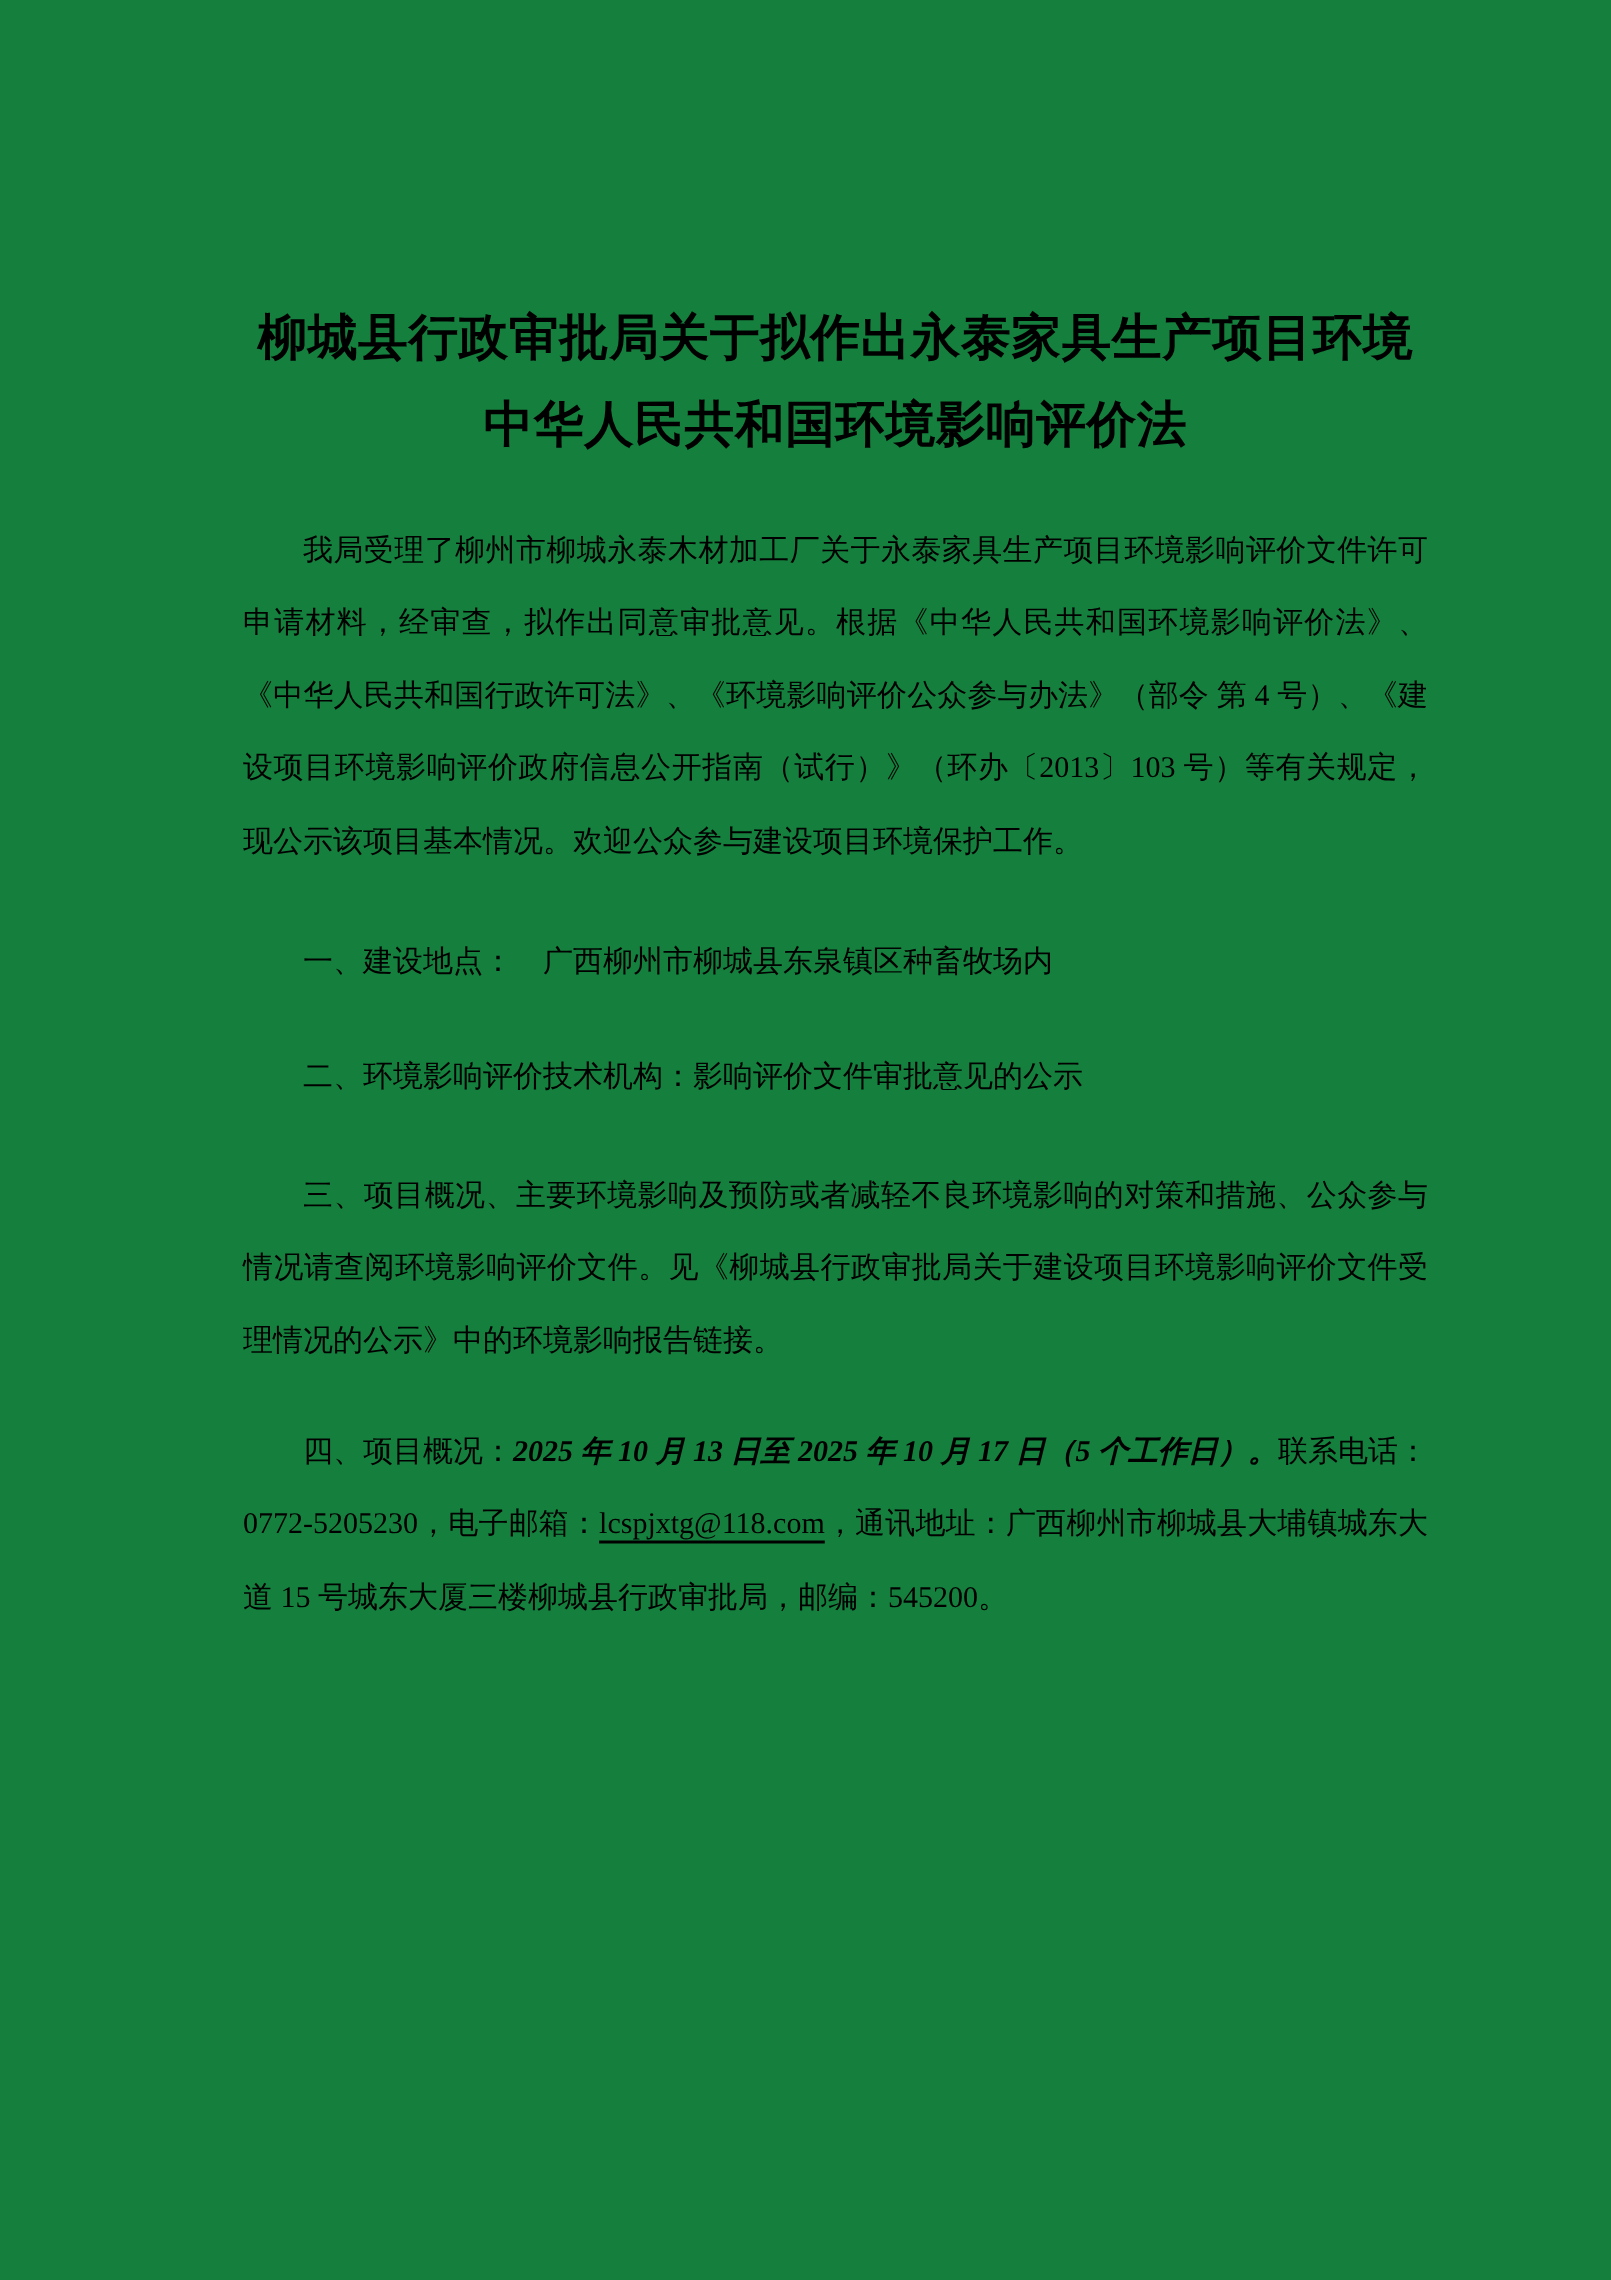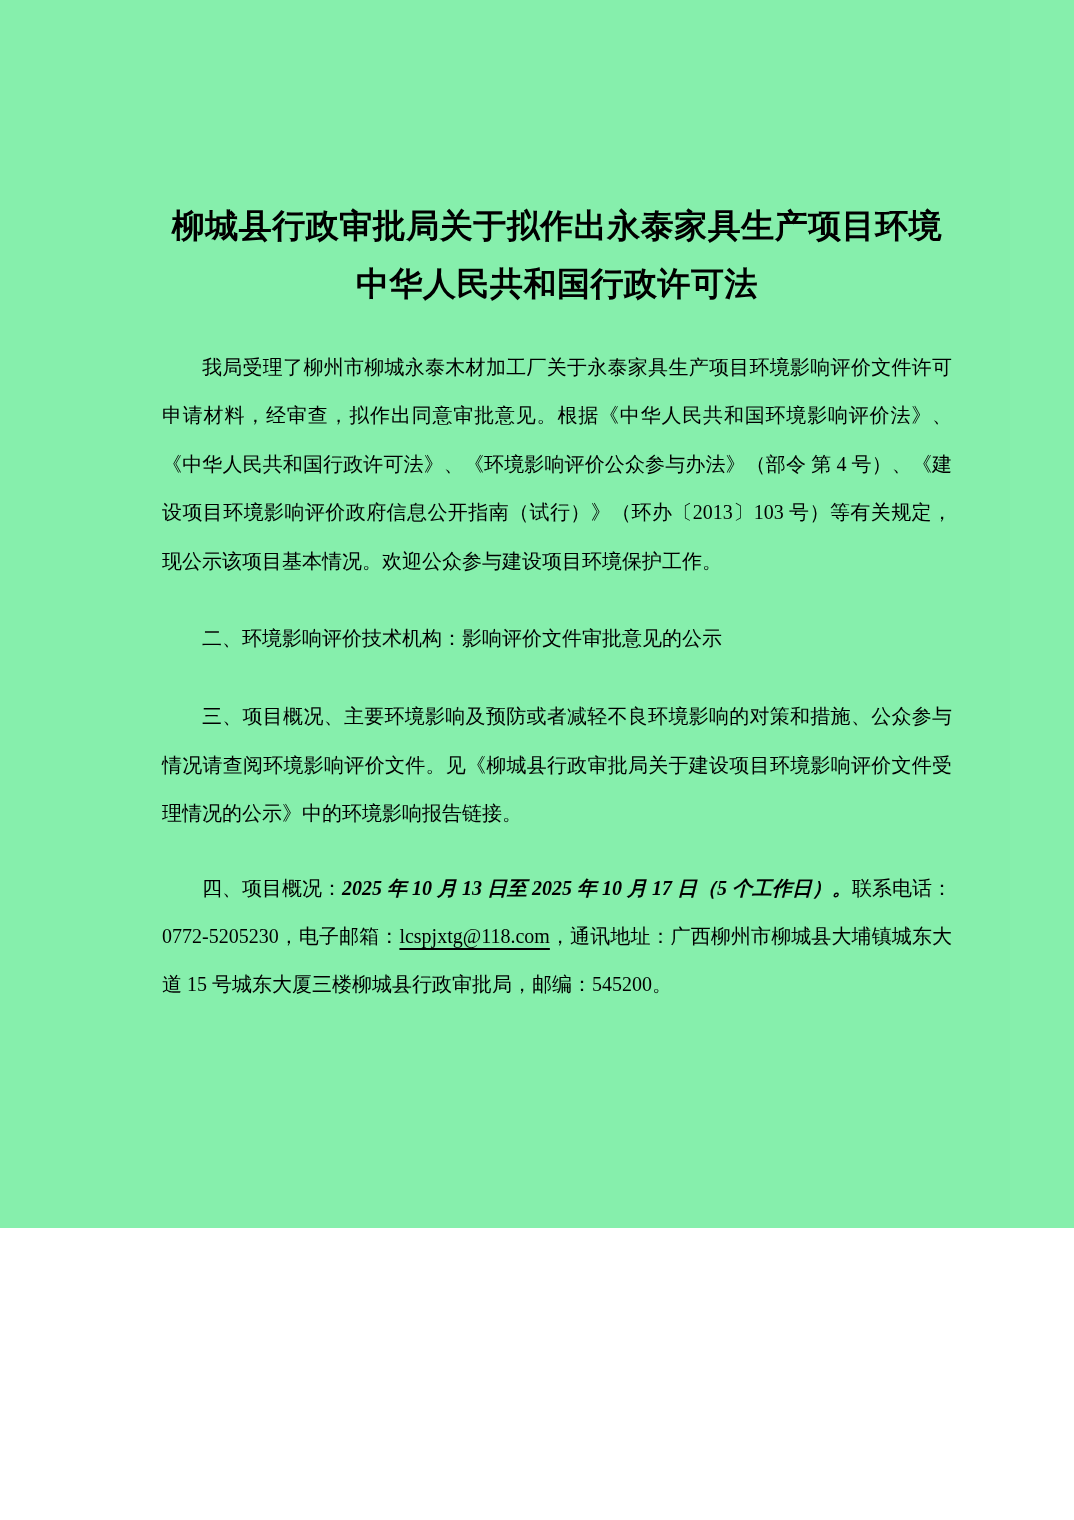--- a/index.html
+++ b/index.html
@@ -3,23 +3,23 @@
 <meta charset="utf-8">
 <style>
   html, body {
     margin: 0;
     padding: 0;
     background: #ffffff;
   }
   .page {
     position: relative;
     width: 1074px;
-    height: 1228px;
+    height: 1520px;
     box-sizing: border-box;
-    background: #86efac;
+    background: #15803d;
     color: #000000;
     font-family: "Liberation Serif", "DejaVu Serif", serif;
     padding: 197px 122px 0 162px;
     overflow: hidden;
   }
   .doc-title {
     margin: 0;
     font-size: 33px;
     font-weight: bold;
     line-height: 58px;
@@ -52,25 +52,26 @@
     cursor: pointer;
   }
 </style>
 </head>
 <body>
 
 <div class="page">
 
   <h1 class="doc-title">
       <span class="title-line">柳城县行政审批局关于拟作出永泰家具生产项目环境</span>
-      <span class="title-line">中华人民共和国行政许可法</span>
+      <span class="title-line">中华人民共和国环境影响评价法</span>
     </h1>
 
   <p class="body-par p-intro">我局受理了柳州市柳城永泰木材加工厂关于永泰家具生产项目环境影响评价文件许可申请材料，经审查，拟作出同意审批意见。根据《中华人民共和国环境影响评价法》、《中华人民共和国行政许可法》、《环境影响评价公众参与办法》（部令 第 4 号）、《建设项目环境影响评价政府信息公开指南（试行）》（环办〔2013〕103 号）等有关规定，现公示该项目基本情况。欢迎公众参与建设项目环境保护工作。</p>
 
+  <p class="body-par p-item1">一、建设地点：　广西柳州市柳城县东泉镇区种畜牧场内</p>
 
   <p class="body-par p-item2">二、环境影响评价技术机构：影响评价文件审批意见的公示</p>
 
   <p class="body-par p-item3">三、项目概况、主要环境影响及预防或者减轻不良环境影响的对策和措施、公众参与情况请查阅环境影响评价文件。见《柳城县行政审批局关于建设项目环境影响评价文件受理情况的公示》中的环境影响报告链接。</p>
 
   <p class="body-par p-item4"><span>四、项目概况：</span><span class="bold-seg">2025 年 10 月 13 日至 2025 年 10 月 17 日（5 个工作日）。</span><span>联系电话：0772-5205230，电子邮箱：</span><span class="email-link">lcspjxtg@118.com</span><span>，通讯地址：广西柳州市柳城县大埔镇城东大道 15 号城东大厦三楼柳城县行政审批局，邮编：545200。</span></p>
 
 
 </div>
 

